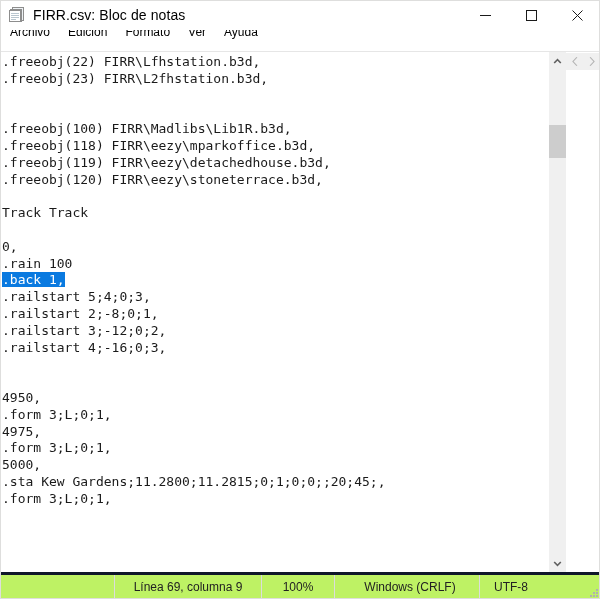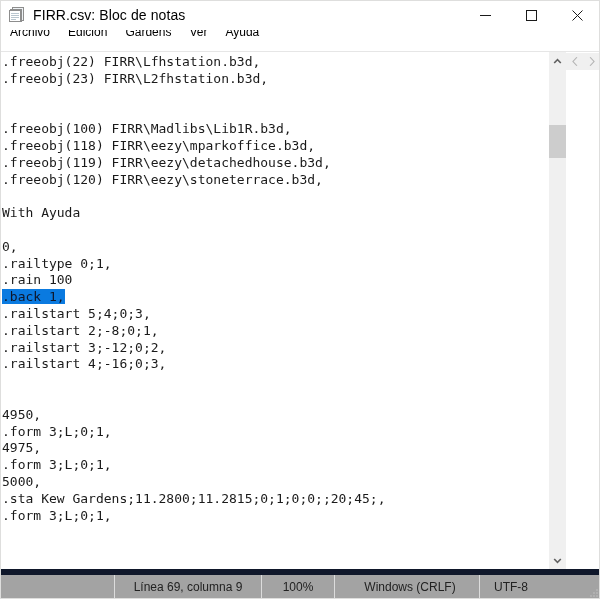--- a/index.html
+++ b/index.html
@@ -129,21 +129,21 @@
   .code-line {
     font-family: "DejaVu Sans Mono", "Liberation Mono", monospace;
     font-size: 13px;
     line-height: 16.8px;
     color: #1a1a1a;
     white-space: pre;
     height: 16.8px;
   }
   .code-line .sel {
     background: #0a7ae0;
-    color: #0f172a;
+    color: #ffffff;
   }
 
   
   .vscroll {
     flex: 0 0 17px;
     width: 17px;
     background: #f0f0f0;
     border-left: 1px solid #ffffff;
     display: flex;
     flex-direction: column;
@@ -189,22 +189,22 @@
   .hs-track {
     flex: 1 1 auto;
     background: #f0f0f0;
   }
   .arrow-light { fill: #b4b4b4; }
 
   
   .statusbar {
     flex: 0 0 24px;
     height: 24px;
-    background: #a3a3a3;
-    border-top: 6px solid #0f172a;
+    background: #bef264;
+    border-top: 3px solid #0f172a;
     display: flex;
     align-items: flex-start;
     font-size: 12px;
     color: #222222;
     user-select: none;
     position: relative;
   }
   .status-spacer { flex: 1 1 auto; }
   .status-cell {
     height: 24px;
@@ -272,42 +272,41 @@
           <line x1="0.5" y1="0.5" x2="10.5" y2="10.5" stroke="#1a1a1a" stroke-width="1"></line>
           <line x1="10.5" y1="0.5" x2="0.5" y2="10.5" stroke="#1a1a1a" stroke-width="1"></line>
         </svg>
       </div>
     </div>
   </div>
 
   <div class="menubar">
     <div class="menu-item">Archivo</div>
     <div class="menu-item">Edición</div>
-    <div class="menu-item">Gardens</div>
+    <div class="menu-item">Formato</div>
     <div class="menu-item">Ver</div>
     <div class="menu-item">Ayuda</div>
   </div>
 
   <div class="editor-wrap">
     <div class="editor-row">
 
       <div class="textarea" id="textarea">
           <div class="code-line">.freeobj(22) FIRR\Lfhstation.b3d,</div>
           <div class="code-line">.freeobj(23) FIRR\L2fhstation.b3d,</div>
           <div class="code-line">&nbsp;</div>
           <div class="code-line">&nbsp;</div>
           <div class="code-line">.freeobj(100) FIRR\Madlibs\Lib1R.b3d,</div>
           <div class="code-line">.freeobj(118) FIRR\eezy\mparkoffice.b3d,</div>
           <div class="code-line">.freeobj(119) FIRR\eezy\detachedhouse.b3d,</div>
           <div class="code-line">.freeobj(120) FIRR\eezy\stoneterrace.b3d,</div>
           <div class="code-line">&nbsp;</div>
-          <div class="code-line">With Ayuda</div>
+          <div class="code-line">Track Track</div>
           <div class="code-line">&nbsp;</div>
           <div class="code-line">0,</div>
-          <div class="code-line">.railtype 0;1,</div>
           <div class="code-line">.rain 100</div>
           <div class="code-line"><span class="sel">.back 1,</span></div>
           <div class="code-line">.railstart 5;4;0;3,</div>
           <div class="code-line">.railstart 2;-8;0;1,</div>
           <div class="code-line">.railstart 3;-12;0;2,</div>
           <div class="code-line">.railstart 4;-16;0;3,</div>
           <div class="code-line">&nbsp;</div>
           <div class="code-line">&nbsp;</div>
           <div class="code-line">4950,</div>
           <div class="code-line">.form 3;L;0;1,</div>

